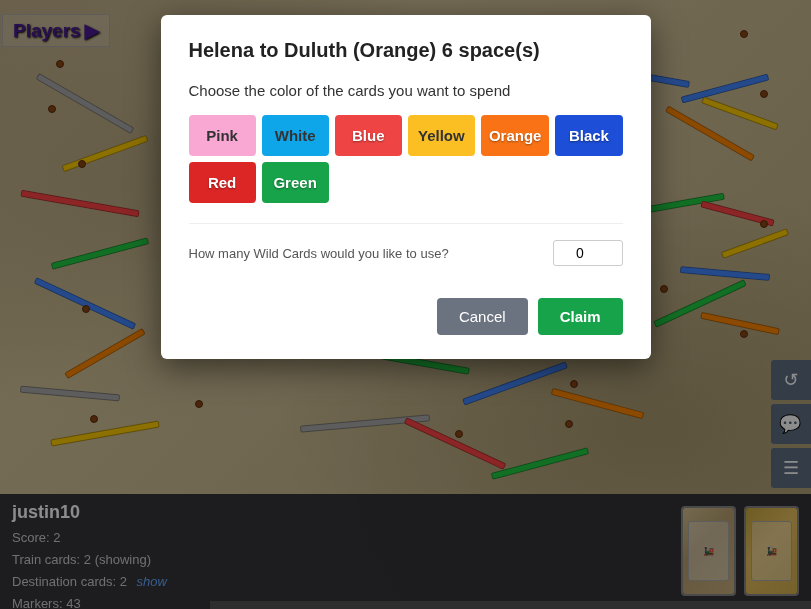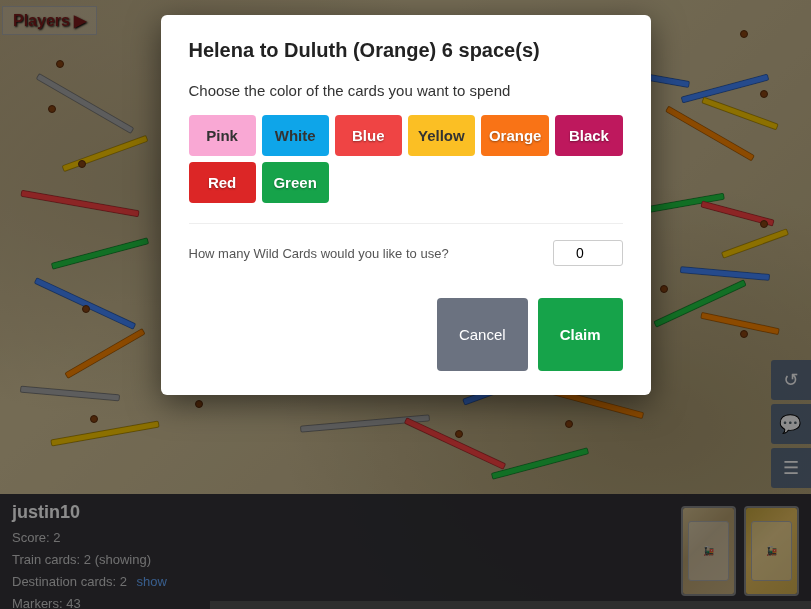--- a/index.html
+++ b/index.html
@@ -27,27 +27,27 @@
       background:
         radial-gradient(ellipse at 20% 30%, #b8a882 0%, transparent 40%),
         radial-gradient(ellipse at 80% 70%, #a89870 0%, transparent 40%),
         linear-gradient(135deg, #c2b08a 0%, #d4c49a 30%, #c8b890 60%, #b8a87a 100%);
       position: relative;
     }
 
     
     #players-btn {
       position: absolute;
-      top: 6px;
+      top: 14px;
       left: 2px;
       background: rgba(255,255,255,0.15);
       border: 1px solid #aaa;
-      color: #7f1d1d;
+      color: #4c1d95;
       font-weight: bold;
-      font-size: 16px;
+      font-size: 19px;
       padding: 4px 10px;
       cursor: pointer;
       z-index: 10;
       display: flex;
       align-items: center;
       gap: 4px;
       text-shadow: 1px 1px 2px black;
     }
 
     
@@ -106,20 +106,21 @@
     .player-stat {
       font-size: 13px;
       color: #ccc;
       line-height: 1.7;
     }
 
     .player-stat a {
       color: #6af;
       text-decoration: none;
       cursor: pointer;
+      font-style: italic;
     }
 
     #card-area {
       display: flex;
       gap: 8px;
       align-items: center;
       padding-top: 4px;
     }
 
     .card-thumb {
@@ -201,21 +202,21 @@
       cursor: pointer;
       color: white;
       text-shadow: 0 1px 2px rgba(0,0,0,0.4);
     }
 
     .color-btn.pink { background: #f9a8d4; color: #333; text-shadow: none; }
     .color-btn.white { background: #0ea5e9; color: #333; text-shadow: none; }
     .color-btn.blue { background: #ef4444; }
     .color-btn.yellow { background: #fbbf24; }
     .color-btn.orange { background: #f97316; }
-    .color-btn.black { background: #be185d; }
+    .color-btn.black { background: #1d4ed8; }
     .color-btn.red { background: #dc2626; }
     .color-btn.green { background: #16a34a; }
 
     .wild-cards-row {
       display: flex;
       align-items: center;
       gap: 12px;
       margin-bottom: 32px;
       border-top: 1px solid #eee;
       padding-top: 16px;
@@ -240,21 +241,21 @@
       display: flex;
       justify-content: flex-end;
       gap: 10px;
     }
 
     .btn-cancel {
       background: #6b7280;
       color: white;
       border: none;
       border-radius: 4px;
-      padding: 28px 22px;
+      padding: 10px 22px;
       font-size: 15px;
       cursor: pointer;
     }
 
     .btn-claim {
       background: #16a34a;
       color: white;
       border: none;
       border-radius: 4px;
       padding: 10px 22px;

